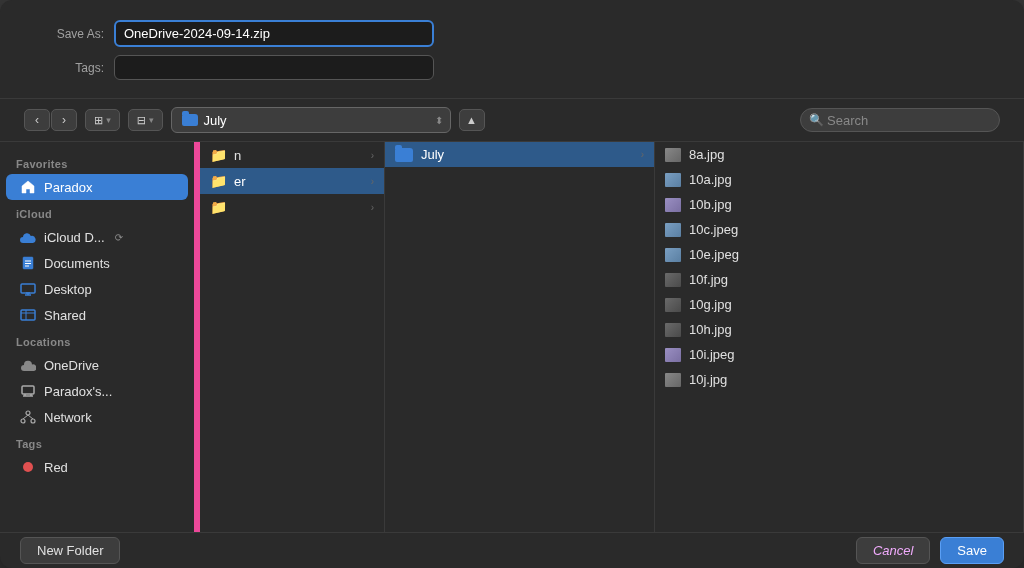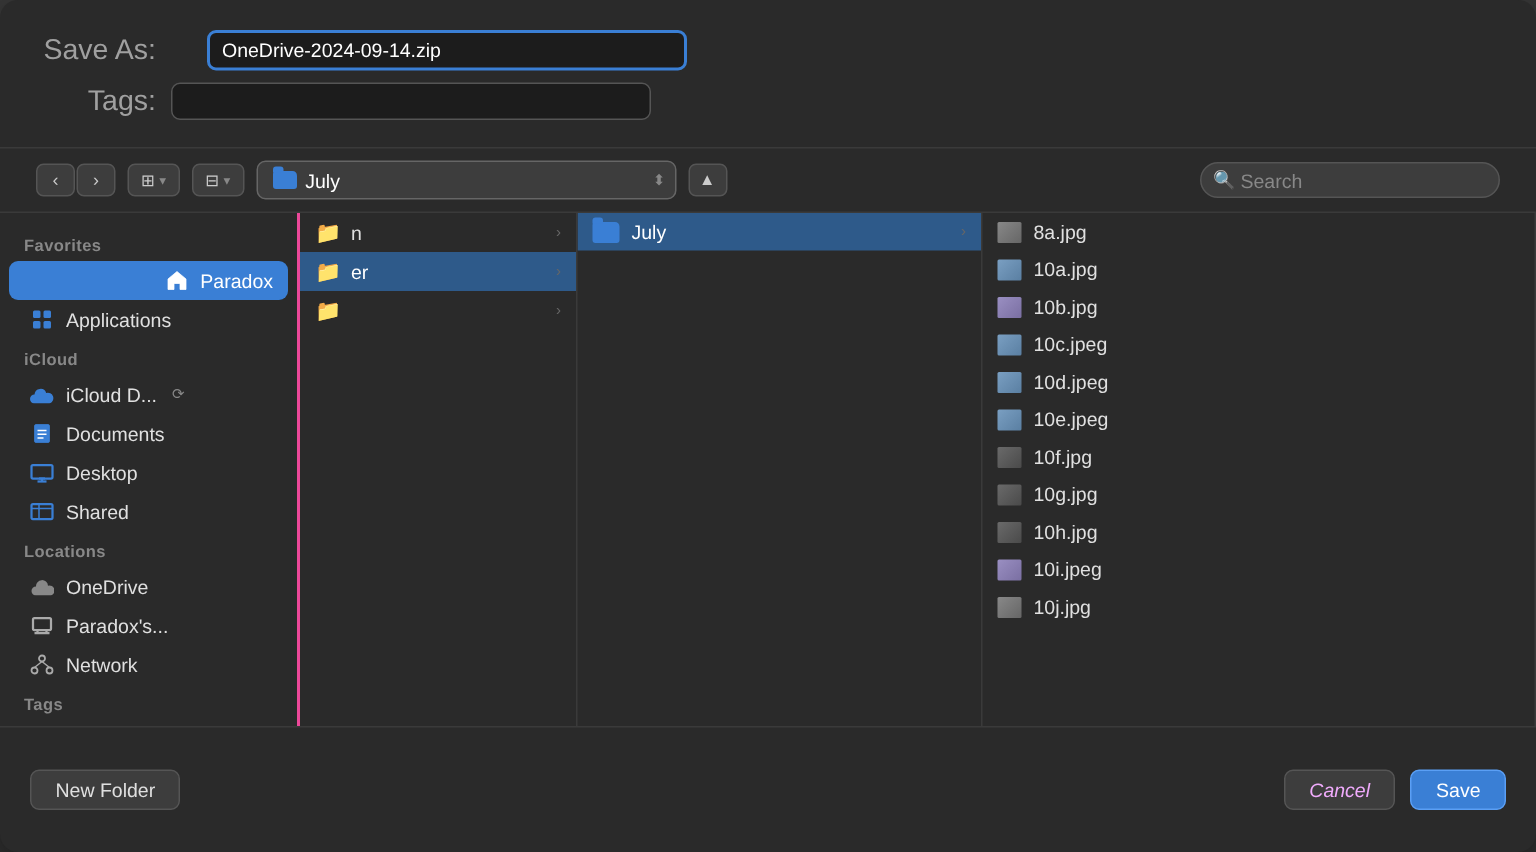--- a/index.html
+++ b/index.html
@@ -27,35 +27,34 @@
       padding: 20px 24px 10px 24px;
       border-bottom: 1px solid #3a3a3a;
     }
     .form-row {
       display: flex;
       align-items: center;
       margin-bottom: 8px;
     }
     .form-label {
       color: #a0a0a0;
-      font-size: 19px;
+      font-size: 12px;
       text-align: right;
       width: 80px;
       margin-right: 10px;
     }
     .save-as-input {
       background: #1c1c1c;
       border: 2px solid #3a7fd5;
       border-radius: 6px;
       color: #ffffff;
       font-size: 13px;
       padding: 4px 8px;
       width: 320px;
       outline: none;
-      margin-left: 24px;
     }
     .tags-input {
       background: #1c1c1c;
       border: 1px solid #555;
       border-radius: 6px;
       color: #ffffff;
       font-size: 13px;
       padding: 4px 8px;
       width: 320px;
       outline: none;
@@ -177,21 +176,21 @@
       font-size: 12px;
     }
     .main-content {
       display: flex;
       flex: 1;
       overflow: hidden;
     }
     .sidebar {
       width: 200px;
       background: #2a2a2a;
-      border-right: 2px solid #ec4899;
+      border-right: 6px solid #ec4899;
       overflow-y: auto;
       padding: 8px 0;
       flex-shrink: 0;
     }
     .sidebar-section-header {
       color: #888;
       font-size: 11px;
       font-weight: 600;
       padding: 8px 16px 4px 16px;
       text-transform: none;
@@ -204,21 +203,20 @@
       cursor: pointer;
       border-radius: 6px;
       margin: 0 6px;
       gap: 8px;
       color: #e0e0e0;
       font-size: 13px;
     }
     .sidebar-item.active {
       background: #3a7fd5;
       color: #fff;
-      justify-content: flex-end;
     }
     .sidebar-item-icon {
       width: 16px;
       height: 16px;
       display: flex;
       align-items: center;
       justify-content: center;
       flex-shrink: 0;
     }
     .file-browser {
@@ -266,21 +264,21 @@
       align-items: center;
       justify-content: center;
       flex-shrink: 0;
       position: relative;
     }
     .file-icon-img.color1 { background: linear-gradient(135deg, #888 0%, #666 100%); }
     .file-icon-img.color2 { background: linear-gradient(135deg, #7a9fc2 0%, #5a7fa2 100%); }
     .file-icon-img.color3 { background: linear-gradient(135deg, #9a8fc2 0%, #7a6fa2 100%); }
     .file-icon-img.color4 { background: linear-gradient(135deg, #6a6a6a 0%, #4a4a4a 100%); }
     .dialog-bottom {
-      padding: 28px 20px;
+      padding: 4px 20px;
       display: flex;
       justify-content: space-between;
       align-items: center;
       border-top: 1px solid #3a3a3a;
     }
     .btn {
       border-radius: 6px;
       padding: 5px 16px;
       font-size: 13px;
       cursor: pointer;
@@ -359,31 +357,20 @@
 
       <div class="sidebar-item active">
         <div class="sidebar-item-icon">
           <svg width="14" height="14" viewBox="0 0 14 14" fill="none">
             <path d="M7 1L1 6v7h4v-4h4v4h4V6L7 1z" fill="#fff" stroke="#fff" stroke-width="0.5"></path>
           </svg>
         </div>
         <span>Paradox</span>
       </div>
 
-      <div class="sidebar-item">
-        <div class="sidebar-item-icon">
-          <svg width="14" height="14" viewBox="0 0 14 14" fill="none">
-            <rect x="1" y="1" width="5" height="5" rx="1" fill="#3a7fd5"></rect>
-            <rect x="8" y="1" width="5" height="5" rx="1" fill="#3a7fd5"></rect>
-            <rect x="1" y="8" width="5" height="5" rx="1" fill="#3a7fd5"></rect>
-            <rect x="8" y="8" width="5" height="5" rx="1" fill="#3a7fd5"></rect>
-          </svg>
-        </div>
-        <span>Applications</span>
-      </div>
 
 
       <div class="sidebar-section-header">iCloud</div>
 
       <div class="sidebar-item">
         <div class="sidebar-item-icon">
           <svg width="16" height="11" viewBox="0 0 16 11" fill="none">
             <path d="M13 11H3a3 3 0 010-6 4 4 0 017.8-1A3 3 0 0113 11z" fill="#3a7fd5"></path>
           </svg>
         </div>
@@ -514,24 +501,20 @@
         <div class="browser-item">
           <div class="file-icon-img color3"></div>
           <span>10b.jpg</span>
         </div>
         <div class="browser-item">
           <div class="file-icon-img color2"></div>
           <span>10c.jpeg</span>
         </div>
         <div class="browser-item">
           <div class="file-icon-img color2"></div>
-          <span>10d.jpeg</span>
-        </div>
-        <div class="browser-item">
-          <div class="file-icon-img color2"></div>
           <span>10e.jpeg</span>
         </div>
         <div class="browser-item">
           <div class="file-icon-img color4"></div>
           <span>10f.jpg</span>
         </div>
         <div class="browser-item">
           <div class="file-icon-img color4"></div>
           <span>10g.jpg</span>
         </div>

